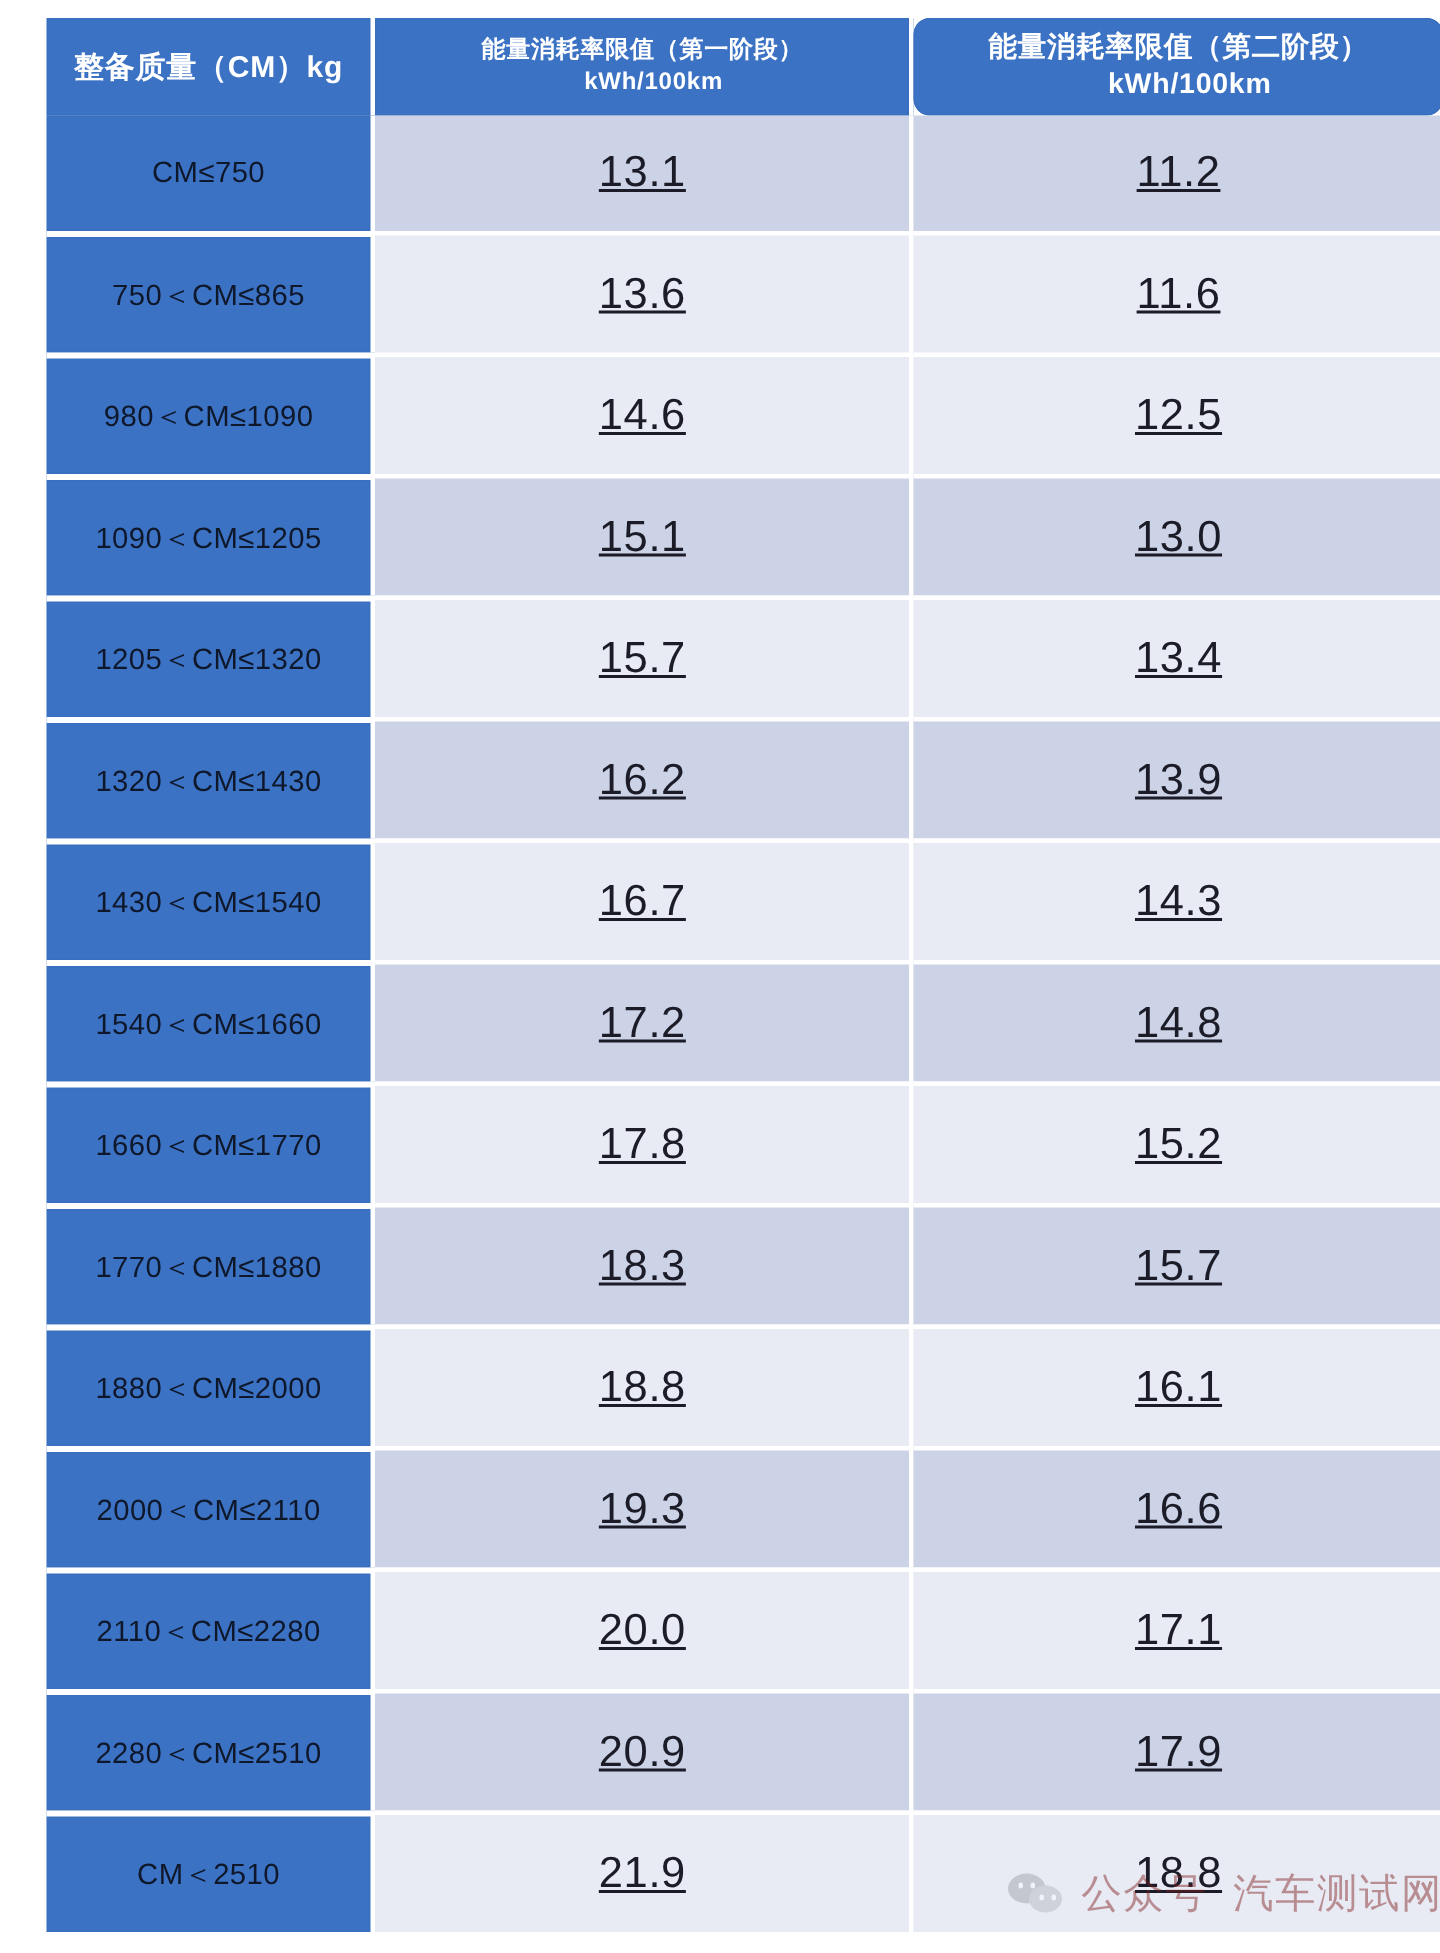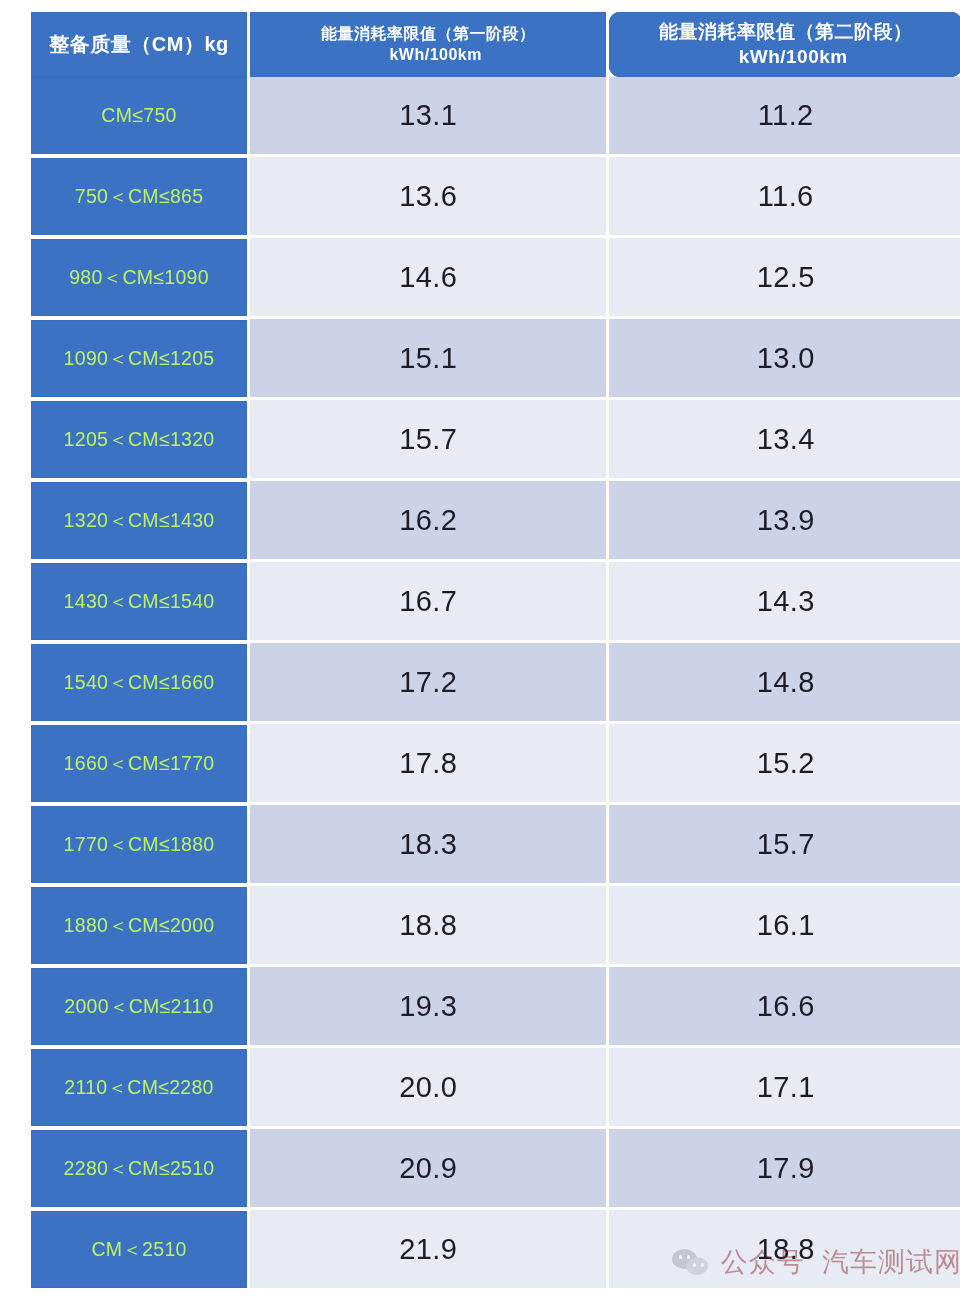--- a/index.html
+++ b/index.html
@@ -63,32 +63,33 @@
   .hcell .l2 { display:block;margin-left:15px; }
 
   
   .drow td {
     height: 75px;
     vertical-align: middle;
     text-align: center;
   }
   .drow td.k {
     background: #3b72c4;
-    color: #bef264;
+    color: #0f172a;
     font-size: 19.5px;
     letter-spacing: .3px;
     border-top: 4px solid #ffffff;
     border-right: 3px solid #ffffff;
     box-shadow: inset 0 0 0 1px #3a6fbe;
   }
   .drow td.v {
     font-size: 29px;
     color: #1c1c28;
     border-top: 3px solid #ffffff;
     letter-spacing: .4px;
+    text-decoration: underline;
   }
   .drow td.v.v2 { border-right: 3px solid #ffffff; }
 
   .drow.odd td.v  { background: #ccd3e6; }
   .drow.even td.v { background: #e8eaf4; text-align: center; }
 
   .drow.first td.k { border-top: 0; }
   .drow.first td.v { border-top: 0; }
 
   

